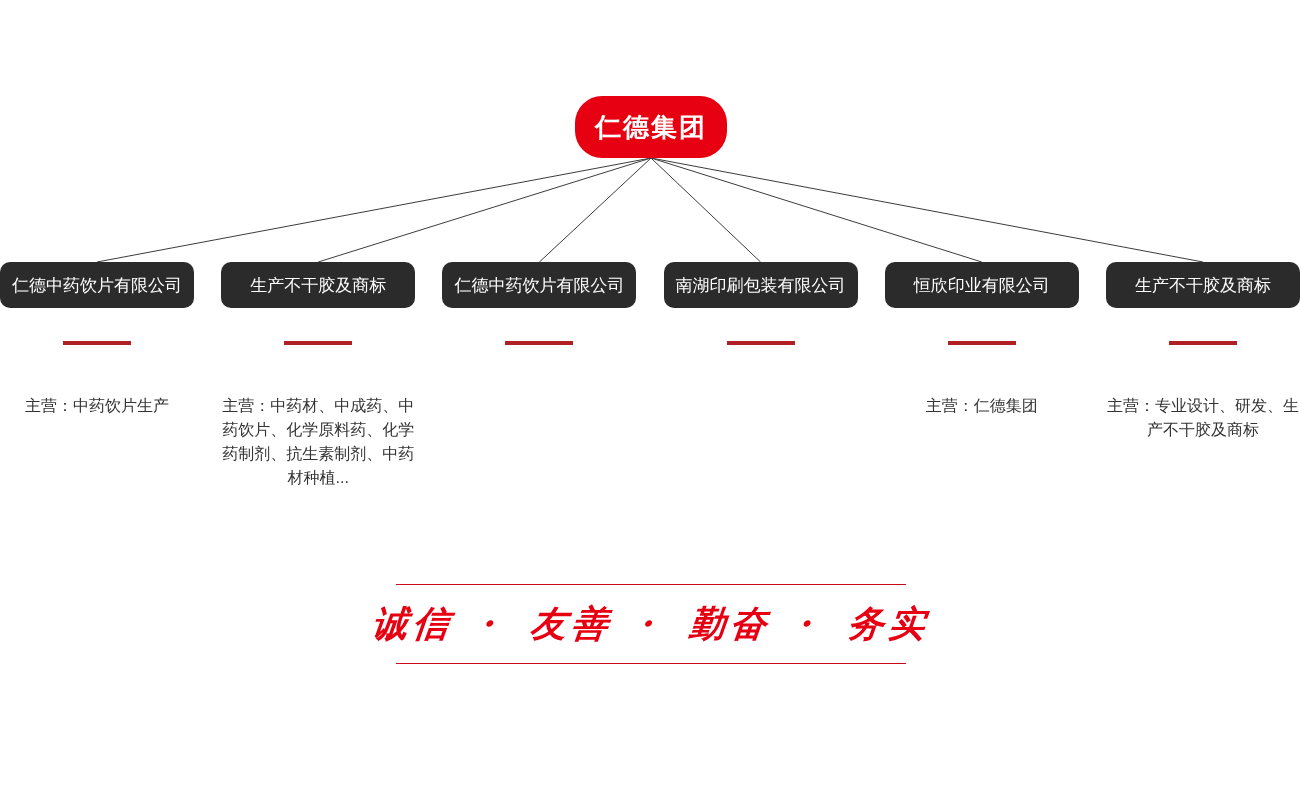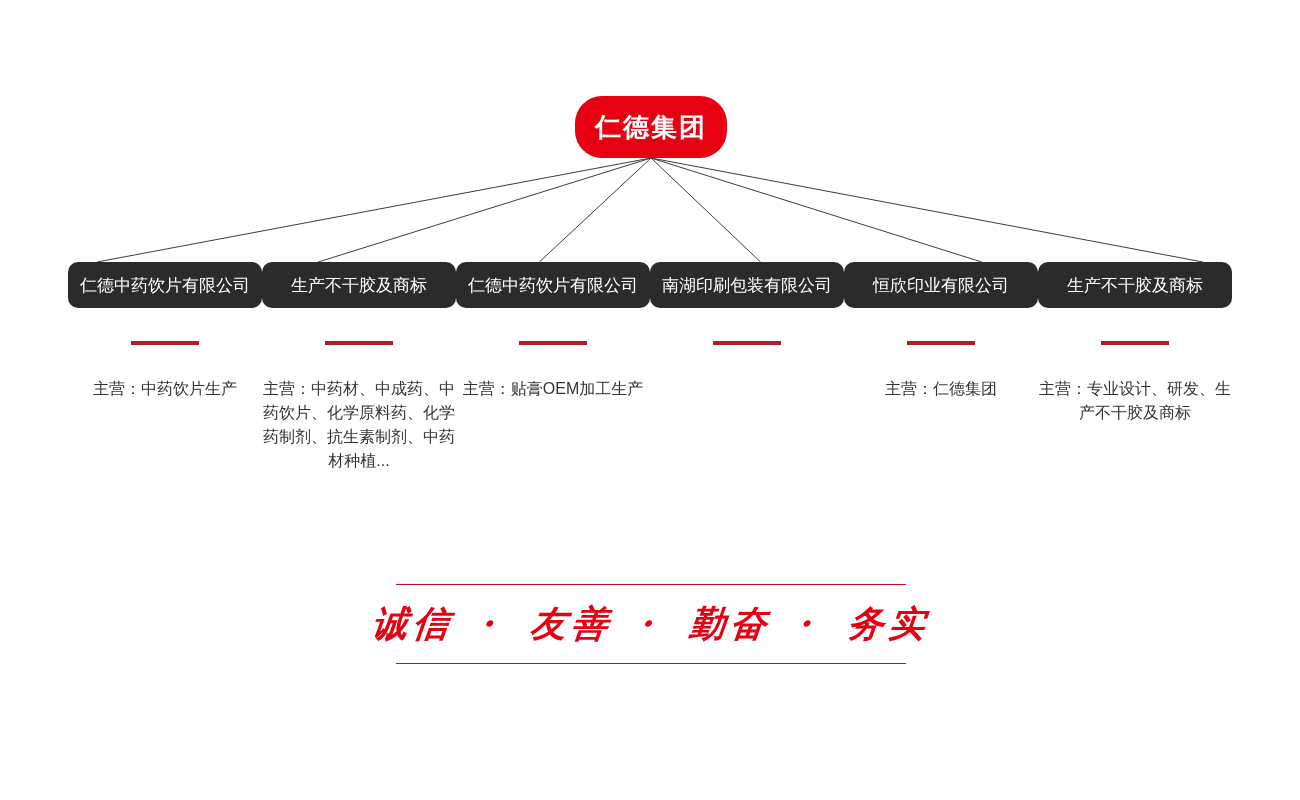--- a/index.html
+++ b/index.html
@@ -48,21 +48,21 @@
     font-weight:bold;
     letter-spacing:2px;
     white-space:nowrap;
   }
   .companies{
     position:absolute;
     left:0;
     top:262px;
     width:1300px;
     display:flex;
-    justify-content:center;
+    justify-content:space-between;
   }
   .company{
     width:194px;
     display:flex;
     flex-direction:column;
     align-items:center;
   }
   .company-box{
     width:100%;
     height:46px;
@@ -77,21 +77,21 @@
     font-size:17px;
     white-space:nowrap;
   }
   .red-mark{
     width:68px;
     height:4px;
     background:var(--accent-dark-red);
     margin-top:33px;
   }
   .business{
-    margin-top:32px;
+    margin-top:49px;
     width:100%;
     font-size:16px;
     line-height:24px;
     color:var(--text-color);
     text-align:center;
   }
   .motto{
     position:absolute;
     left:396px;
     top:584px;
@@ -149,21 +149,20 @@
       </div>
       <div class="red-mark"></div>
       <div class="business">主营：中药材、中成药、中药饮片、化学原料药、化学药制剂、抗生素制剂、中药材种植...</div>
     </div>
 
     <div class="company">
       <div class="company-box">
         <span class="company-label">仁德中药饮片有限公司</span>
       </div>
       <div class="red-mark"></div>
-      <div class="business">主营：贴膏OEM加工生产</div>
     </div>
 
     <div class="company">
       <div class="company-box">
         <span class="company-label">南湖印刷包装有限公司</span>
       </div>
       <div class="red-mark"></div>
     </div>
 
     <div class="company">

